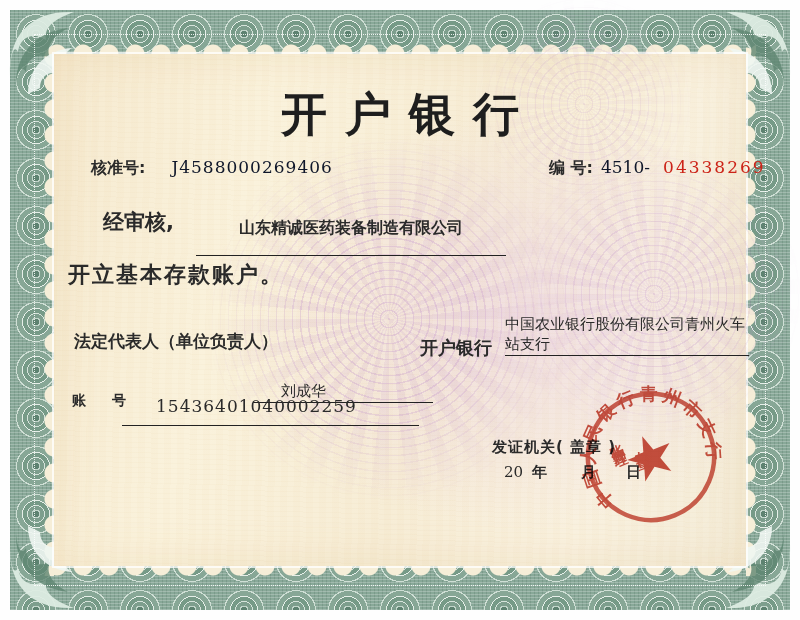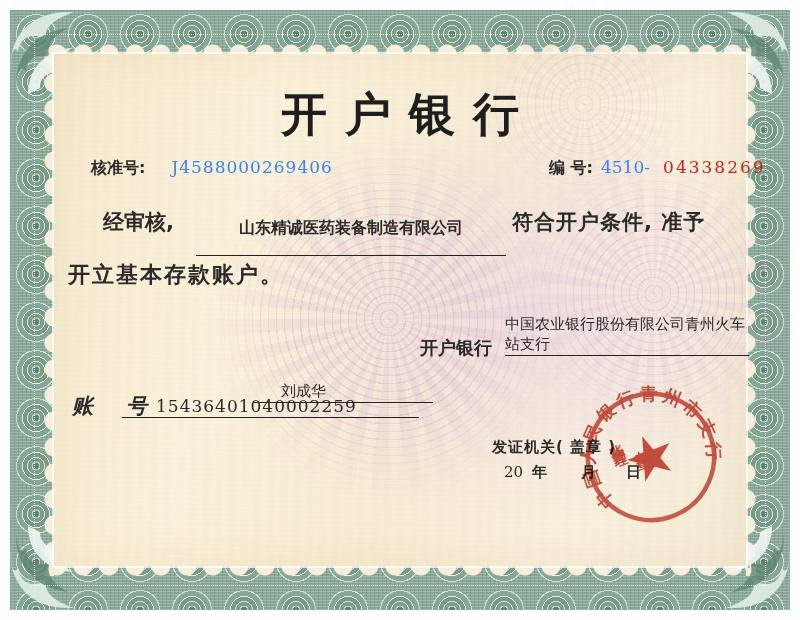--- a/index.html
+++ b/index.html
@@ -55,41 +55,41 @@
   .r1{left:150px;top:80px;width:370px;height:370px;}
   .r2{left:450px;top:90px;width:300px;height:300px;opacity:.8;}
   .r3{left:420px;top:-60px;width:220px;height:220px;opacity:.55;}
 
   
   .abs{position:absolute;}
   .title{left:0;right:0;top:84px;text-align:center;font-family:"DejaVu Serif","Liberation Serif",serif;
          font-size:46px;font-weight:bold;letter-spacing:18px;padding-left:18px;color:#1e1e1e;}
   .row{white-space:nowrap;}
   .lbl{font-weight:bold;margin-left:16px;}
-  .num{font-family:"DejaVu Serif","Liberation Serif",serif;color:#3b82f6;}
+  .num{font-family:"DejaVu Serif","Liberation Serif",serif;color:#0f172a;}
   .red{color:#cc2318;letter-spacing:2px;}
   .uline{border-bottom:1.6px solid #222;display:flex;align-items:flex-end;justify-content:center;}
   .approval{left:75px;top:157px;font-size:16px;}
   .approval .num{margin-left:26px;font-size:17px;letter-spacing:1px;}
   .serialrow{left:533px;top:157px;font-size:16px;}
   .serialrow .num{margin-left:8px;font-size:17px;margin-top:48px;}
   .b1-prefix{left:103px;top:208px;font-size:21px;font-weight:bold;}
   .company-line{left:196px;top:206px;width:310px;height:33px;font-size:16px;font-weight:bold;
                 font-family:"DejaVu Serif","Liberation Serif",serif;padding-bottom:16px;}
   .b1-suffix{left:512px;top:208px;font-size:21px;font-weight:bold;letter-spacing:1px;}
   .b2{left:68px;top:260px;font-size:22px;font-weight:bold;letter-spacing:2px;}
   .rep-label{left:74px;top:330px;font-size:17px;font-weight:bold;}
   .rep-line{left:253px;top:330px;width:152px;height:27px;font-size:15px;
             font-family:Liberation Sans, sans-serif;justify-content:flex-start;padding:0 0 1px 28px;margin-top:44px;}
   .bank-label{left:420px;top:336px;font-size:18px;font-weight:bold;}
   .bank-name{left:505px;top:314px;width:244px;font-size:15px;line-height:20px;
              font-family:"DejaVu Serif","Liberation Serif",serif;border-bottom:1.6px solid #222;padding-bottom:1px;}
-  .acct-label{left:72px;top:392px;font-size:21px;font-weight:bold;letter-spacing:6px;font-style:italic;}
+  .acct-label{left:72px;top:392px;font-size:14px;font-weight:bold;letter-spacing:6px;}
   .acct-line{left:122px;top:390px;width:263px;height:26px;font-size:17px;letter-spacing:1px;
-             font-family:"DejaVu Serif","Liberation Serif",serif;justify-content:flex-start;padding:0 0 1px 34px;}
+             font-family:"DejaVu Serif","Liberation Serif",serif;justify-content:flex-start;padding:0 0 9px 34px;}
   .issuer{left:492px;top:438px;font-size:15px;font-weight:bold;letter-spacing:1px;}
   .daterow{left:504px;top:463px;font-size:15px;font-weight:bold;}
   .daterow .yr{font-family:"DejaVu Serif","Liberation Serif",serif;font-weight:normal;margin-right:9px;}
   .daterow .u1{margin-right:34px;}
   .daterow .u2{margin-right:30px;}
 
   
   .seal{left:577px;top:383px;width:148px;height:148px;transform:rotate(-22deg);
         mix-blend-mode:multiply;opacity:.88;}
   .seal svg{position:absolute;inset:0;}
@@ -147,23 +147,23 @@
 
   <div class="abs row serialrow">
     <span class="lbl">编 号:</span><span class="num">4510-</span>
     <span class="num red">04338269</span>
   </div>
 
   <div class="abs b1-prefix">经审核,</div>
   <div class="abs uline company-line">
     <span>山东精诚医药装备制造有限公司</span>
   </div>
-  <div class="abs b1-suffix">符合开户条件, 准予</div>
   <div class="abs b2">开立基本存款账户。</div>
 
+  <div class="abs rep-label">法定代表人（单位负责人）</div>
   <div class="abs uline rep-line">
     <span>刘成华</span>
   </div>
 
   <div class="abs bank-label">开户银行</div>
   <div class="abs bank-name">中国农业银行股份有限公司青州火车站支行</div>
 
   <div class="abs acct-label">账　号</div>
   <div class="abs uline acct-line">
     <span>15436401040002259</span>

